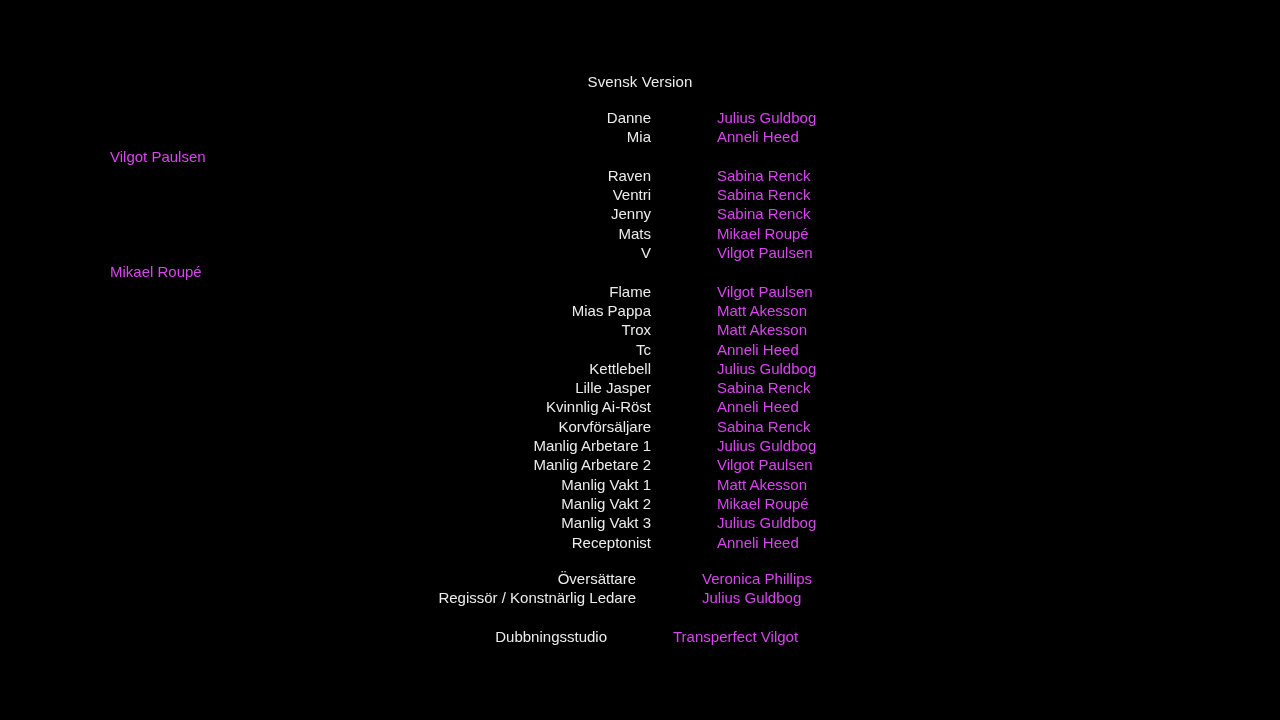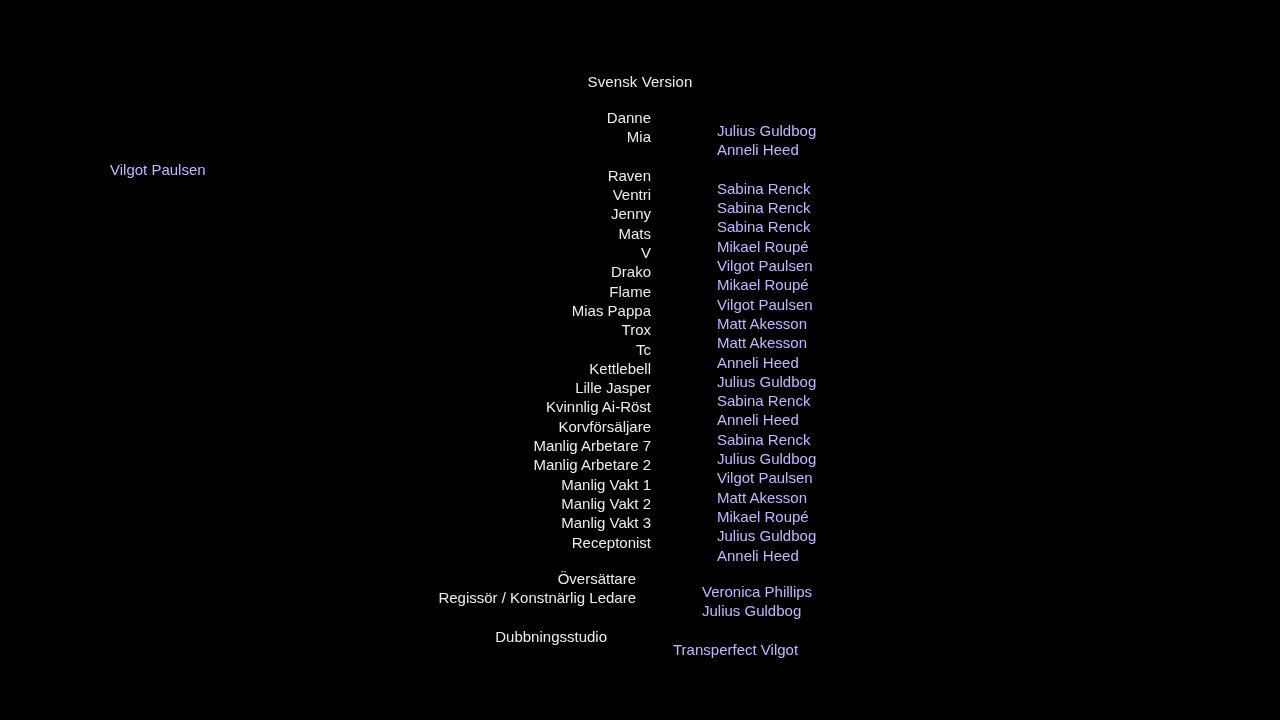--- a/index.html
+++ b/index.html
@@ -58,23 +58,22 @@
     white-space: nowrap;
     padding-right: 0;
   }
   .col-gap {
     width: 66px;
   }
   .col-name {
     flex: 1;
     text-align: left;
     font-size: 15px;
-    color: #c4b5fd;
+    color: #d946ef;
     white-space: nowrap;
-    margin-top: 13px;
   }
   .block-crew {
     position: absolute;
     left: 0;
     top: 570px;
     width: 1280px;
     padding-left: 29px;
   }
   .block-studio {
     position: absolute;
@@ -125,21 +124,20 @@
         <div class="col-role">Mats</div>
         <div class="col-gap"></div>
         <div class="col-name">Mikael Roupé</div>
       </div>
       <div class="row">
         <div class="col-role">V</div>
         <div class="col-gap"></div>
         <div class="col-name">Vilgot Paulsen</div>
       </div>
       <div class="row">
-        <div class="col-role">Drako</div>
         <div class="col-gap"></div>
         <div class="col-name">Mikael Roupé</div>
       </div>
       <div class="row">
         <div class="col-role">Flame</div>
         <div class="col-gap"></div>
         <div class="col-name">Vilgot Paulsen</div>
       </div>
       <div class="row">
         <div class="col-role">Mias Pappa</div>
@@ -170,21 +168,21 @@
         <div class="col-role">Kvinnlig Ai-Röst</div>
         <div class="col-gap"></div>
         <div class="col-name">Anneli Heed</div>
       </div>
       <div class="row">
         <div class="col-role">Korvförsäljare</div>
         <div class="col-gap"></div>
         <div class="col-name">Sabina Renck</div>
       </div>
       <div class="row">
-        <div class="col-role">Manlig Arbetare 7</div>
+        <div class="col-role">Manlig Arbetare 1</div>
         <div class="col-gap"></div>
         <div class="col-name">Julius Guldbog</div>
       </div>
       <div class="row">
         <div class="col-role">Manlig Arbetare 2</div>
         <div class="col-gap"></div>
         <div class="col-name">Vilgot Paulsen</div>
       </div>
       <div class="row">
         <div class="col-role">Manlig Vakt 1</div>

